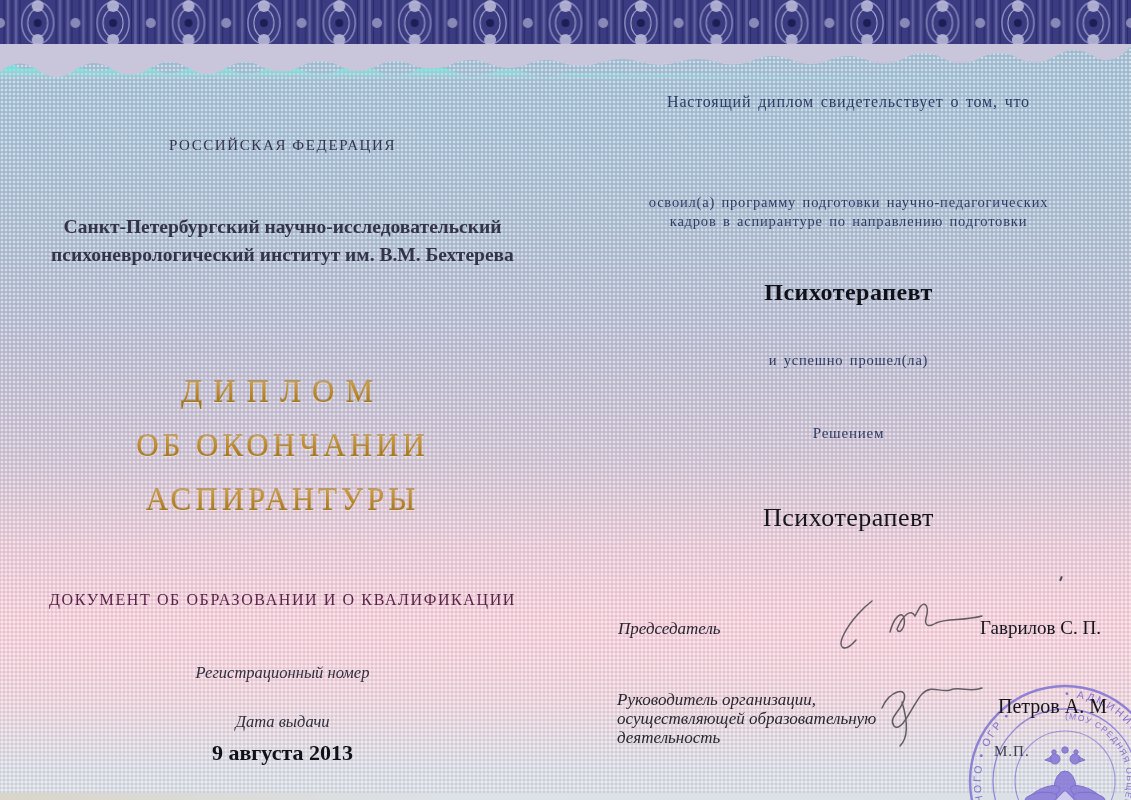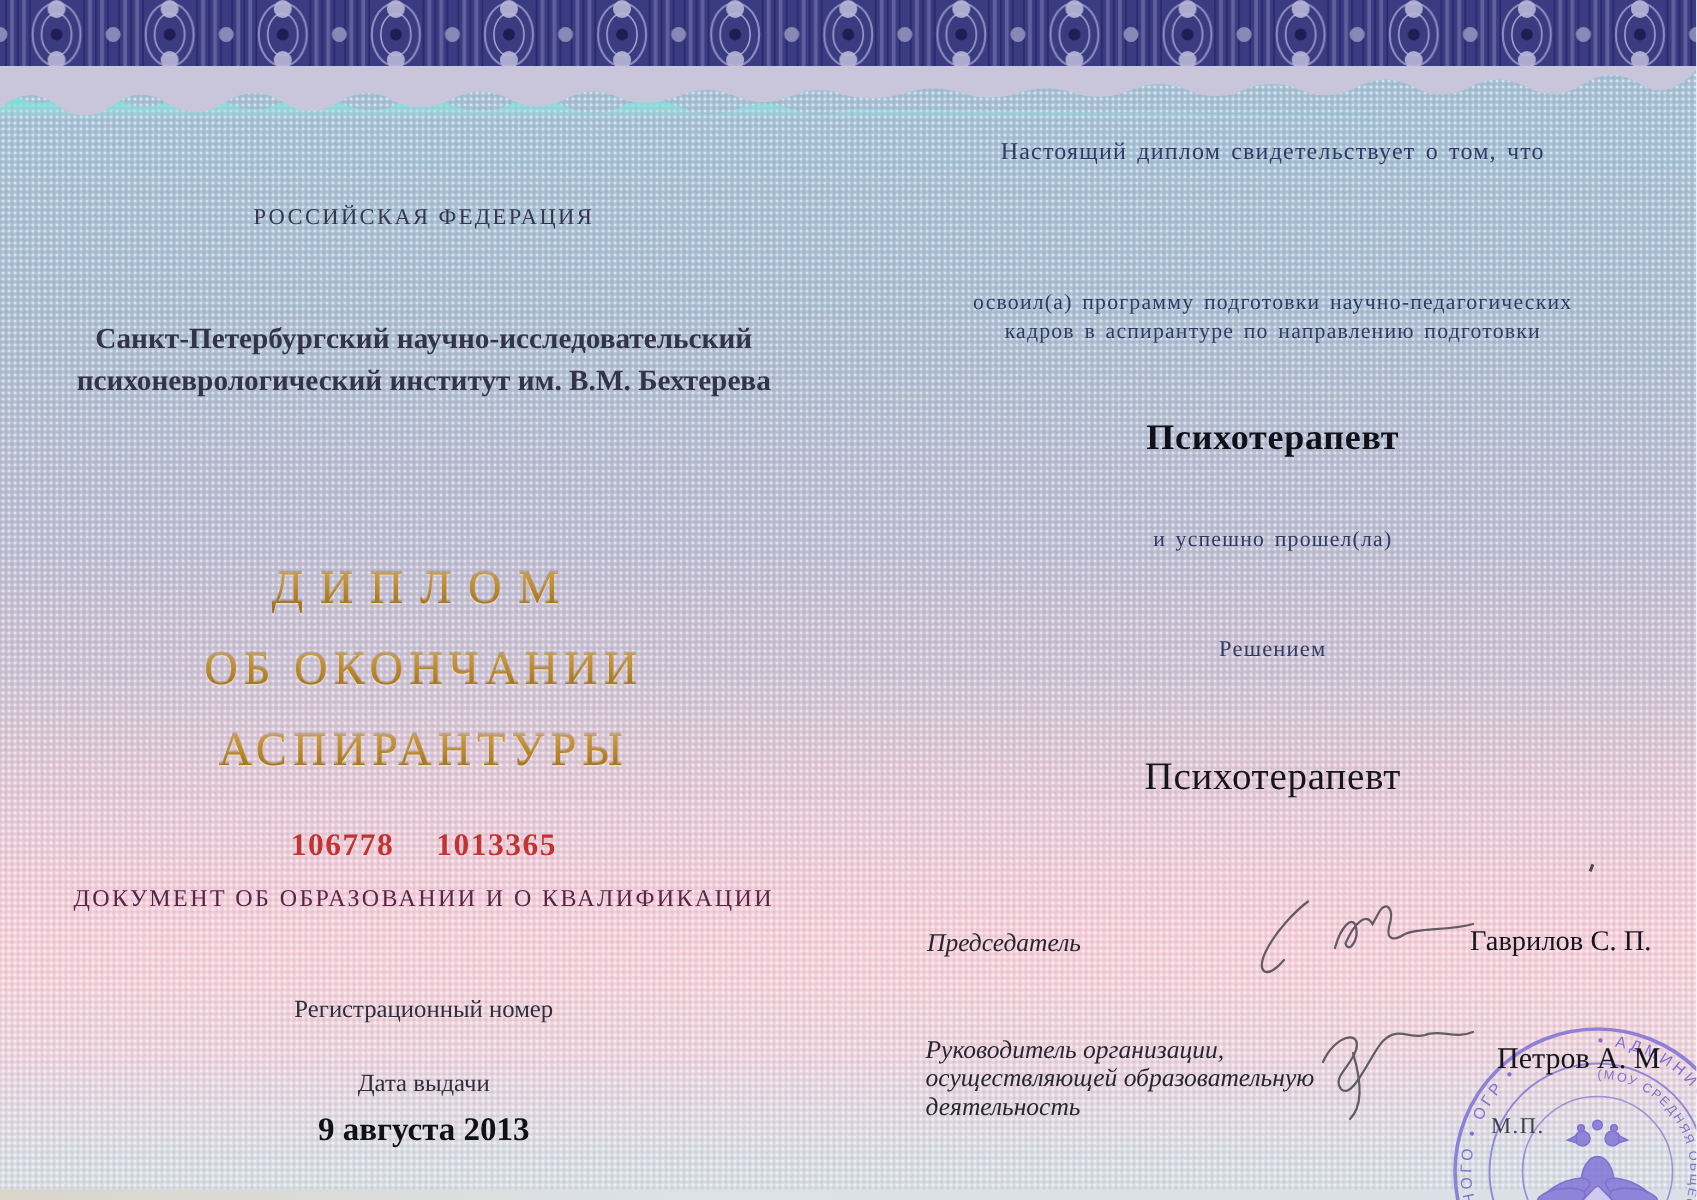--- a/index.html
+++ b/index.html
@@ -39,21 +39,21 @@
     background:linear-gradient(180deg,#d2a552 8%,#b8862b 55%,#96690f 100%);
     -webkit-background-clip:text;background-clip:text;
     -webkit-text-fill-color:transparent;color:transparent;
     filter:drop-shadow(0 1px 0 rgba(250,240,210,.55)) drop-shadow(0 -1px 0 rgba(110,75,15,.35));
     text-decoration:underline;
   }
   .gold1{letter-spacing:11px;}
   .serials{font-size:21px;font-weight:bold;color:#c23434;letter-spacing:1px;}
   .serials span{margin:0 14px;}
   .doctype{font-size:16px;letter-spacing:1.6px;color:#5a2348;}
-  .ital{font-size:16.5px;color:#2e2e3e;}
+  .ital{font-style:italic;font-size:16.5px;color:#2e2e3e;}
   .boldnum{font-weight:bold;font-size:21px;color:#101018;}
   .bolddate{font-weight:bold;font-size:22px;color:#101018;}
   .intro{font-size:16px;}
   .holder{font-size:29px;font-weight:bold;color:#0b0b12;letter-spacing:.5px;}
   .prog{font-size:14.5px;}
   .spec{font-size:24px;font-weight:bold;color:#101018;letter-spacing:.5px;}
   .qual{font-size:26px;color:#15151d;letter-spacing:.5px;}
   .sigrow-label{position:absolute;font-style:italic;font-size:17px;color:#26262f;white-space:nowrap;}
   .sigrow-name{position:absolute;font-size:19px;color:#15151d;white-space:nowrap;z-index:7;}
   .mp{position:absolute;font-size:15px;color:#3d3d50;letter-spacing:1px;z-index:7;}
@@ -110,23 +110,20 @@
   <div class="pg" id="left-page">
     <div class="cline country" style="top:137px">РОССИЙСКАЯ ФЕДЕРАЦИЯ</div>
 
     <div class="cline inst" style="top:216px">Санкт-Петербургский научно-исследовательский</div>
     <div class="cline inst" style="top:244px">психоневрологический институт им. В.М. Бехтерева</div>
 
     <div class="cline goldline gold1" style="top:374px">ДИПЛОМ</div>
     <div class="cline goldline" style="top:428px">ОБ ОКОНЧАНИИ</div>
     <div class="cline goldline" style="top:482px">АСПИРАНТУРЫ</div>
 
-    <div class="cline serials" style="top:551px">
-      <span>106778</span><span>1013365</span>
-    </div>
 
     <div class="cline doctype" style="top:591px">ДОКУМЕНТ ОБ ОБРАЗОВАНИИ И О КВАЛИФИКАЦИИ</div>
 
     <div class="cline ital" style="top:663px">Регистрационный номер</div>
     <div class="cline ital" style="top:712px">Дата выдачи</div>
     <div class="cline bolddate" style="top:740px">9 августа 2013</div>
   </div>
 
   <div class="pg" id="right-page">
     <div class="cline navy intro" style="top:93px">Настоящий диплом свидетельствует о том, что</div>

